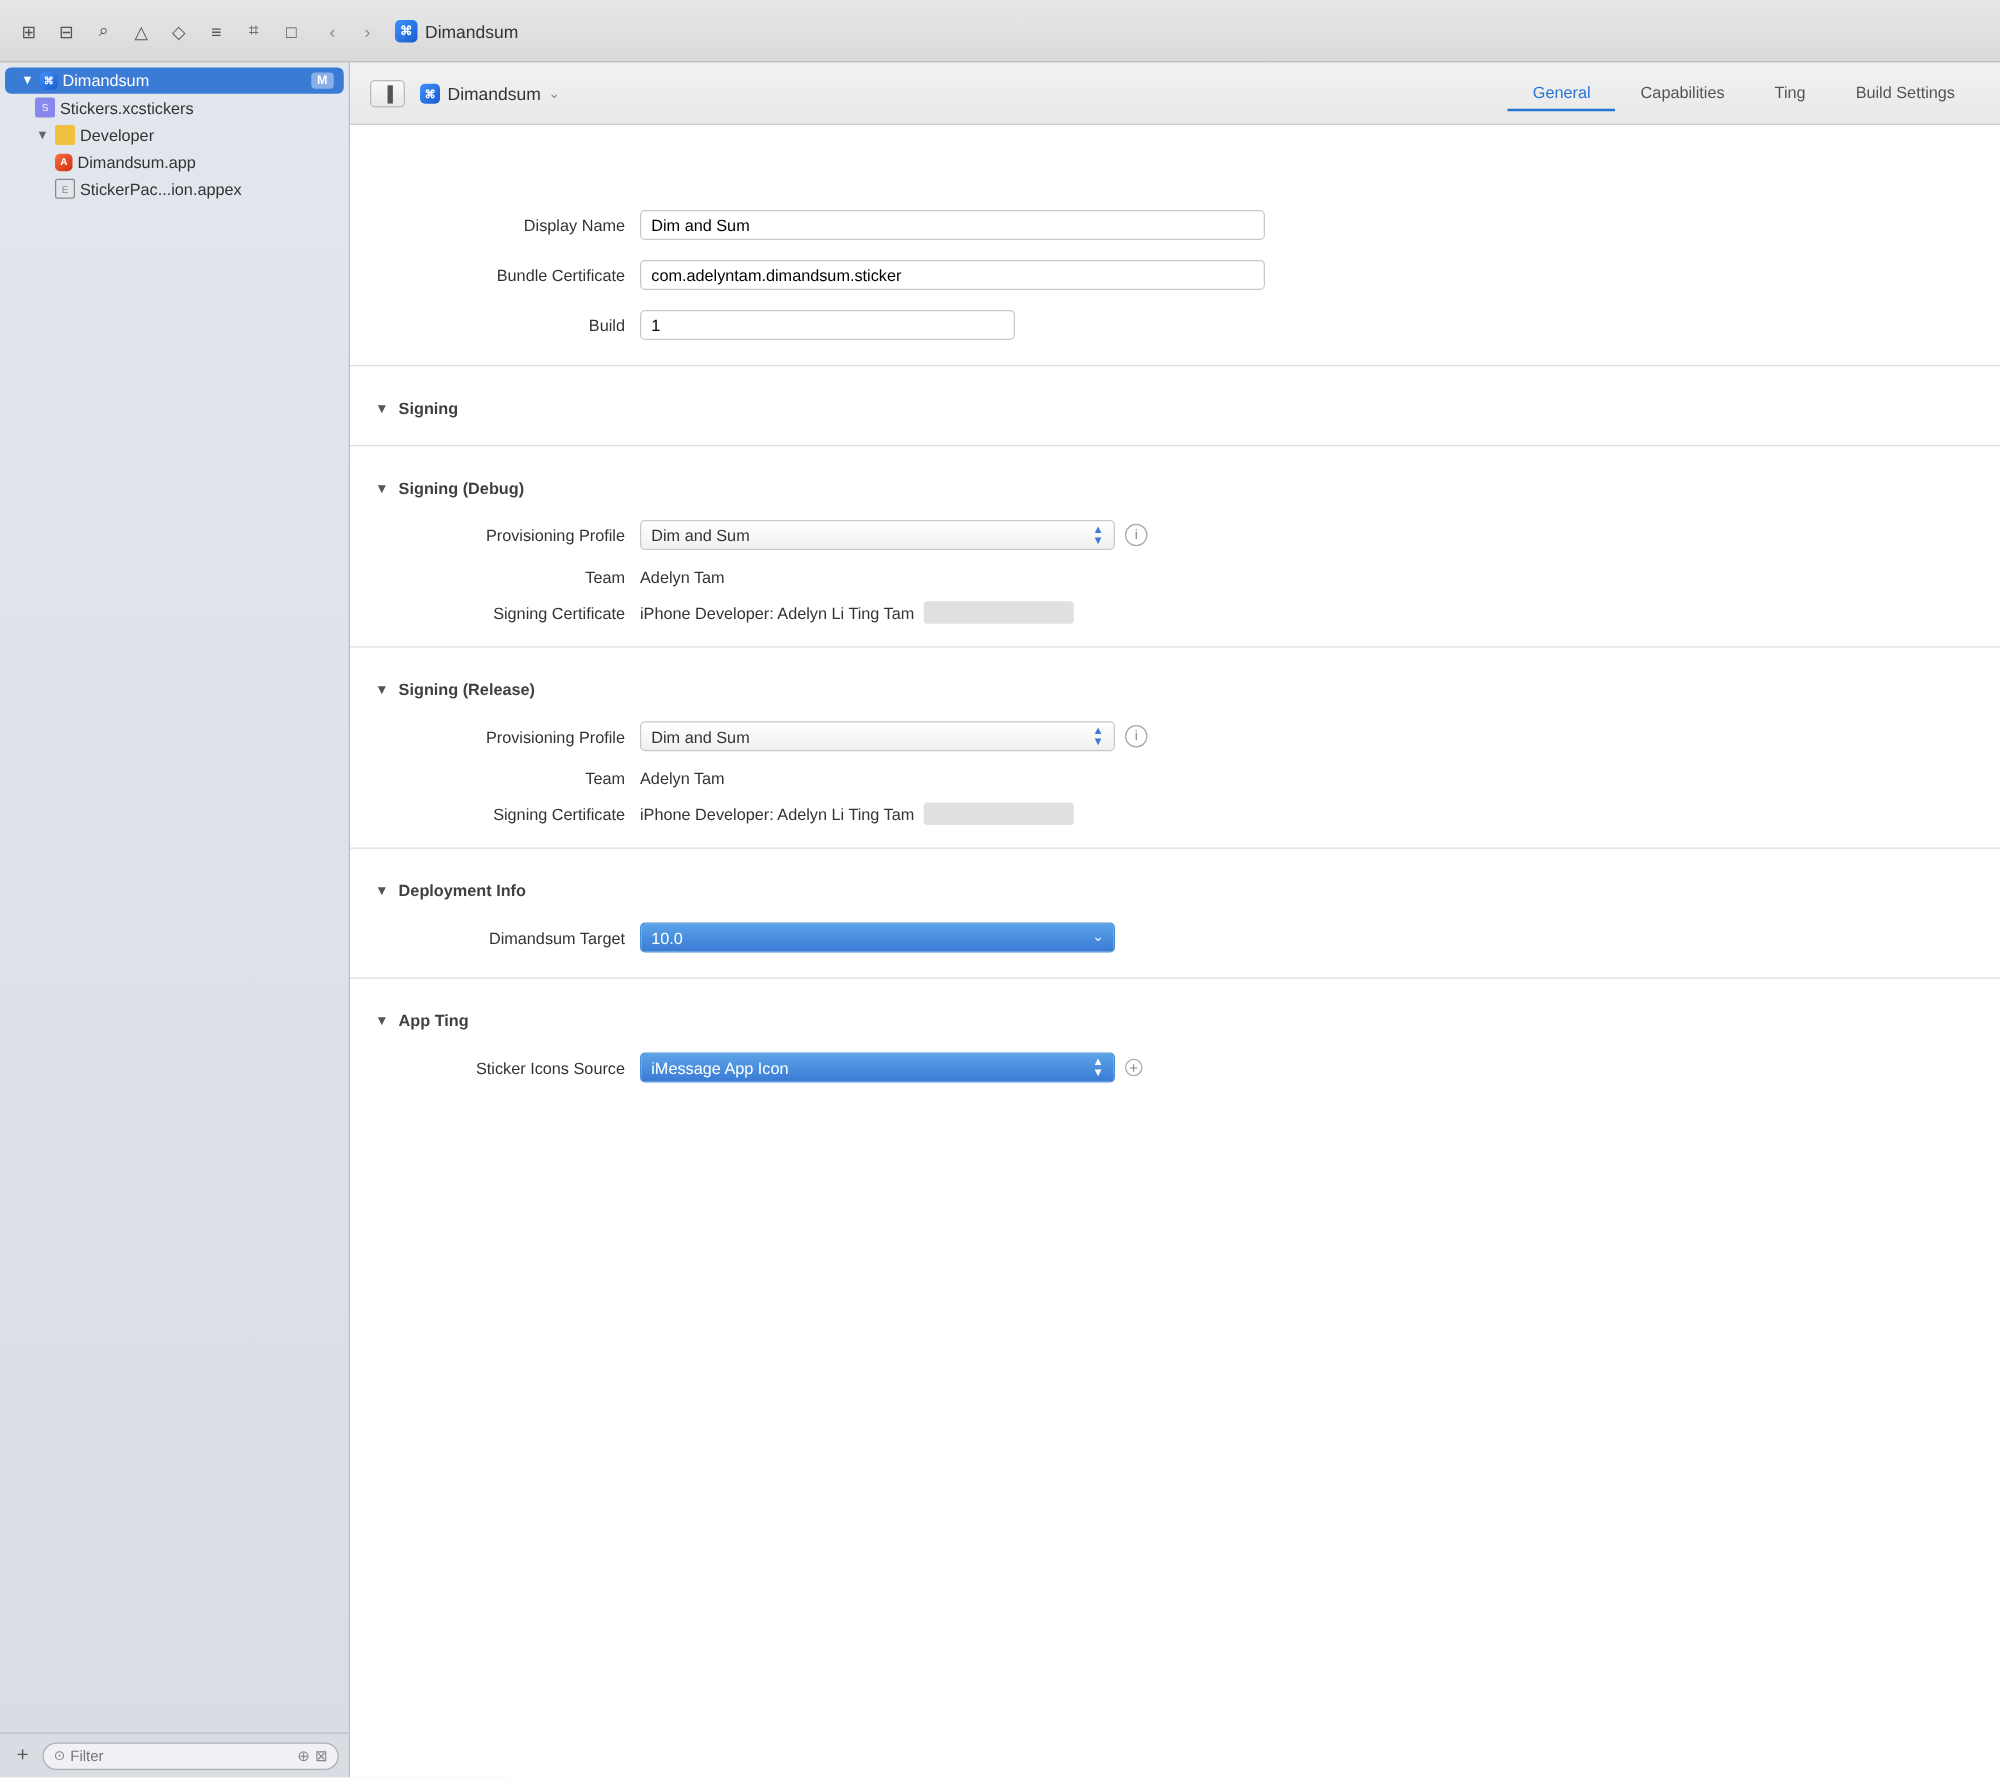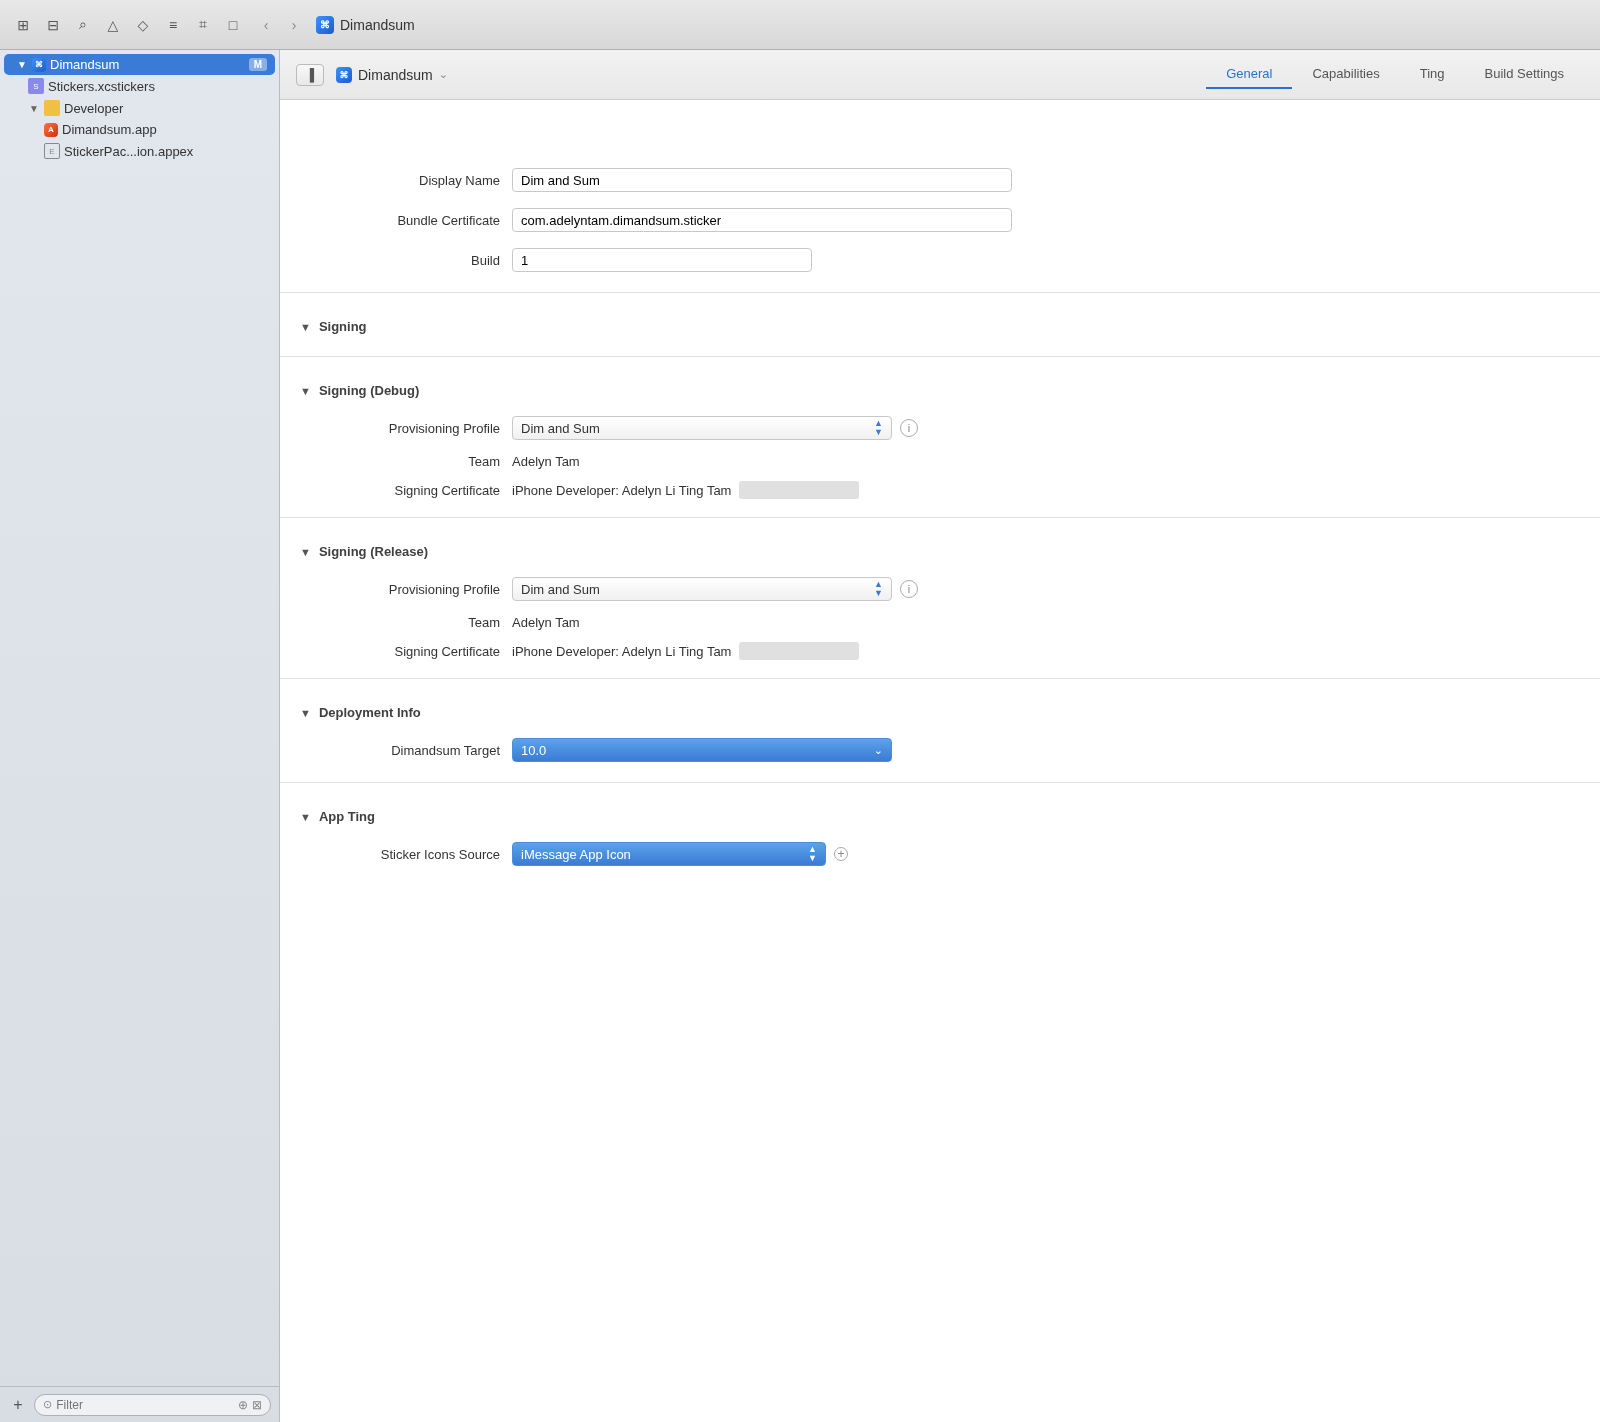--- a/index.html
+++ b/index.html
@@ -487,21 +487,21 @@
         <div class="section-divider"></div>
 
         <div class="section-header">
           <span class="section-disclosure">▼</span>
           <span class="section-title">App Ting</span>
         </div>
 
         <div class="select-row">
           <span class="select-label">Sticker Icons Source</span>
           <div class="select-wrapper">
-            <div class="select-control" style="width:314px;background:linear-gradient(to bottom,#5ba3e8,#3a7bd5);border-color:#4a90d9;">
+            <div class="select-control" style="width:380px;background:linear-gradient(to bottom,#5ba3e8,#3a7bd5);border-color:#4a90d9;">
               <span style="font-size:13px;color:white;">iMessage App Icon</span>
               <div style="display:flex;flex-direction:column;gap:0;line-height:1;">
                 <span style="font-size:9px;color:white;">▲</span>
                 <span style="font-size:9px;color:white;">▼</span>
               </div>
             </div>
             <div class="plus-icon-circle">+</div>
           </div>
         </div>
 

